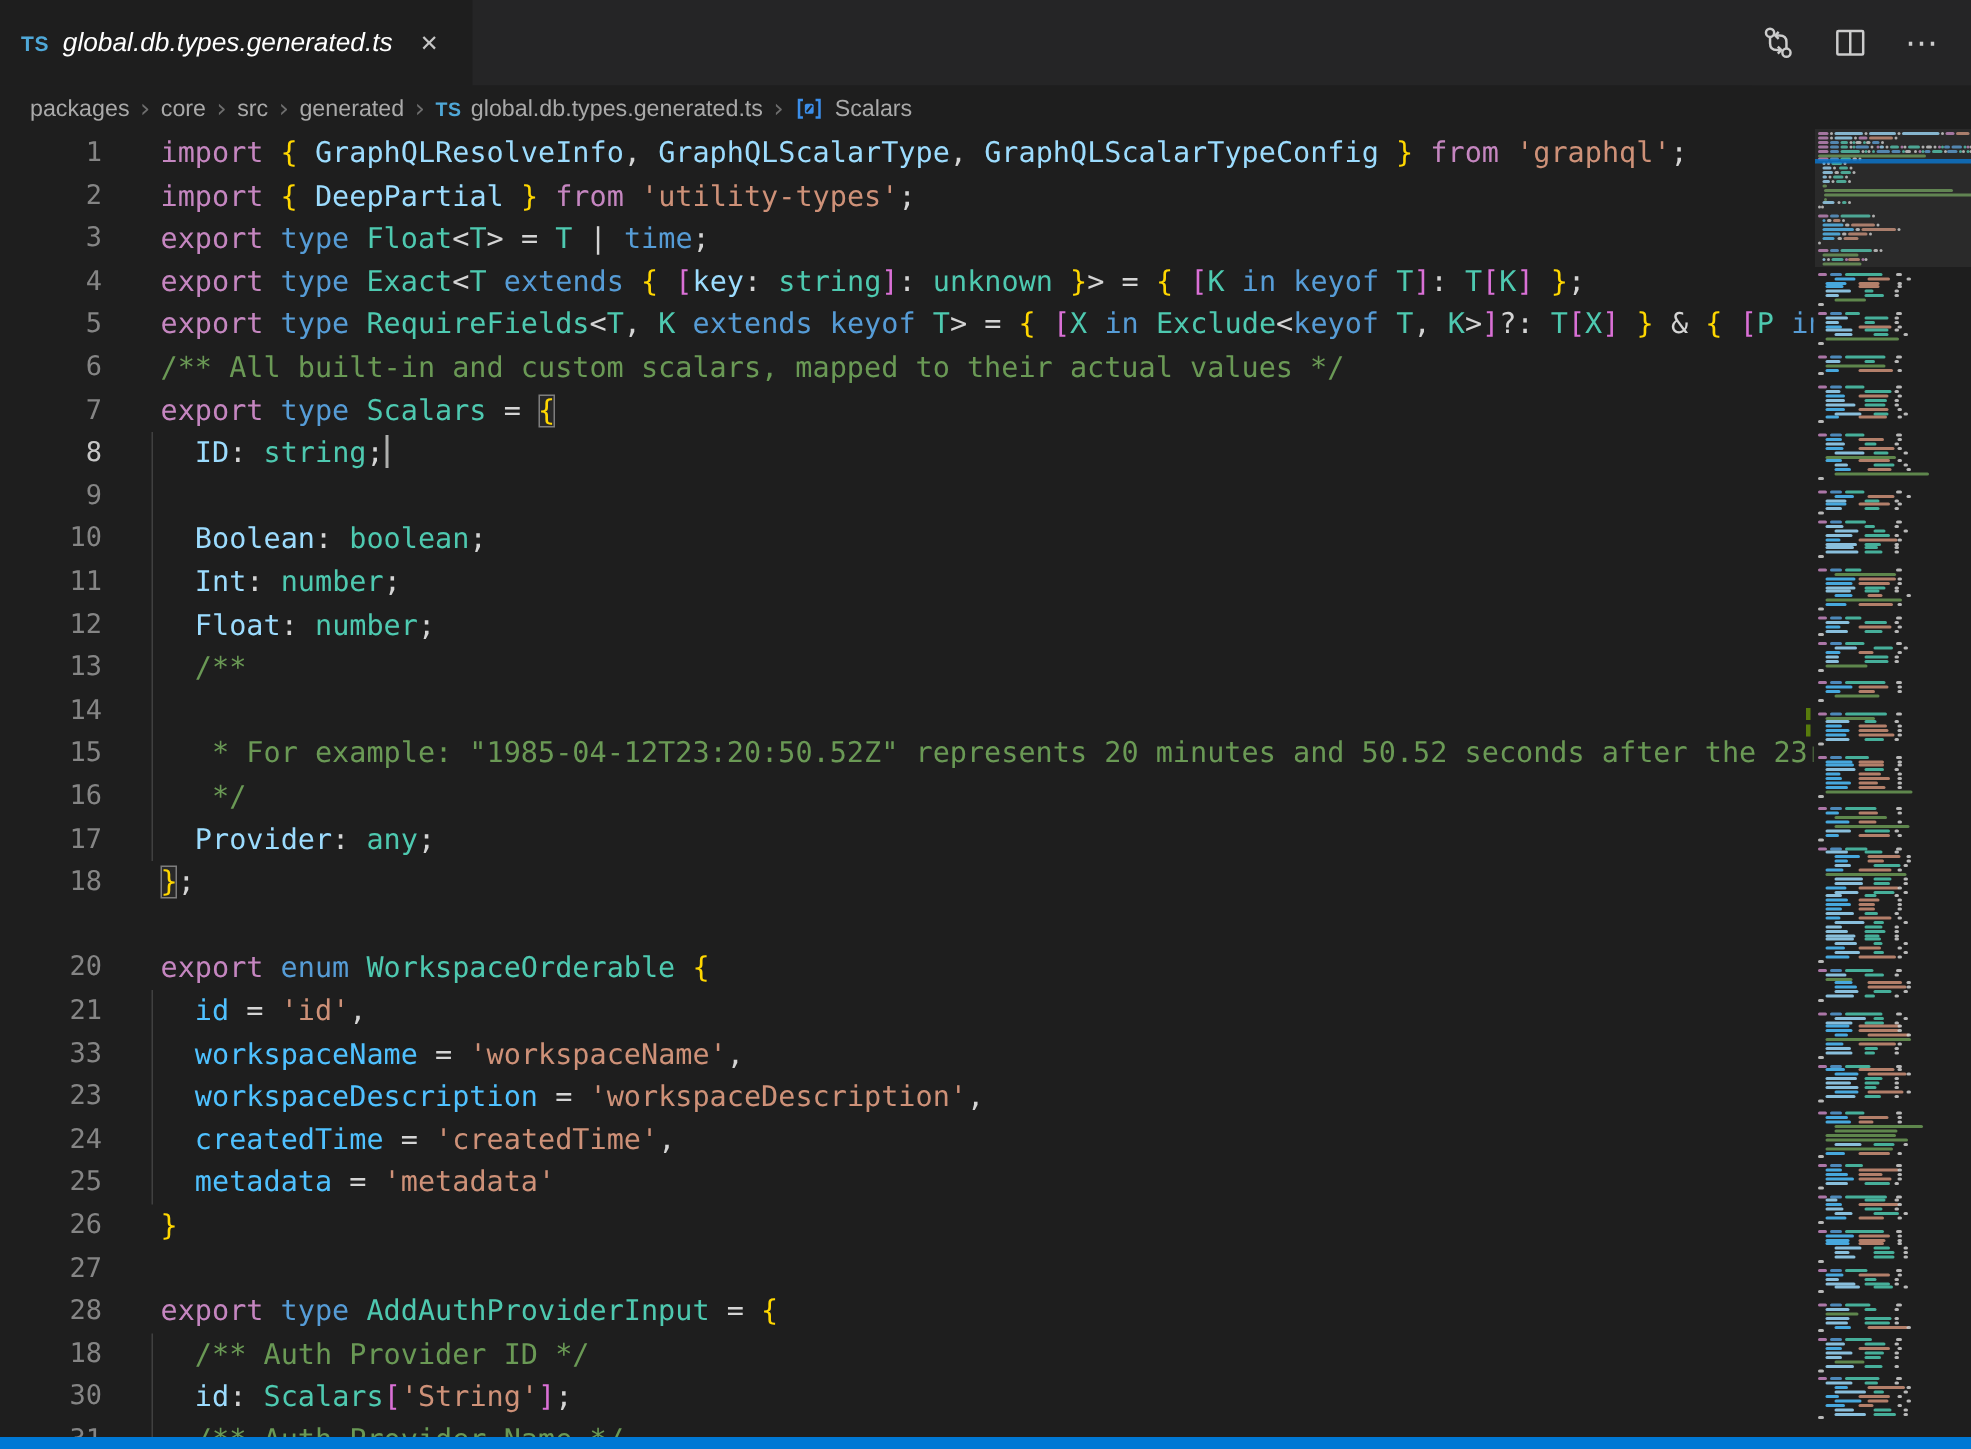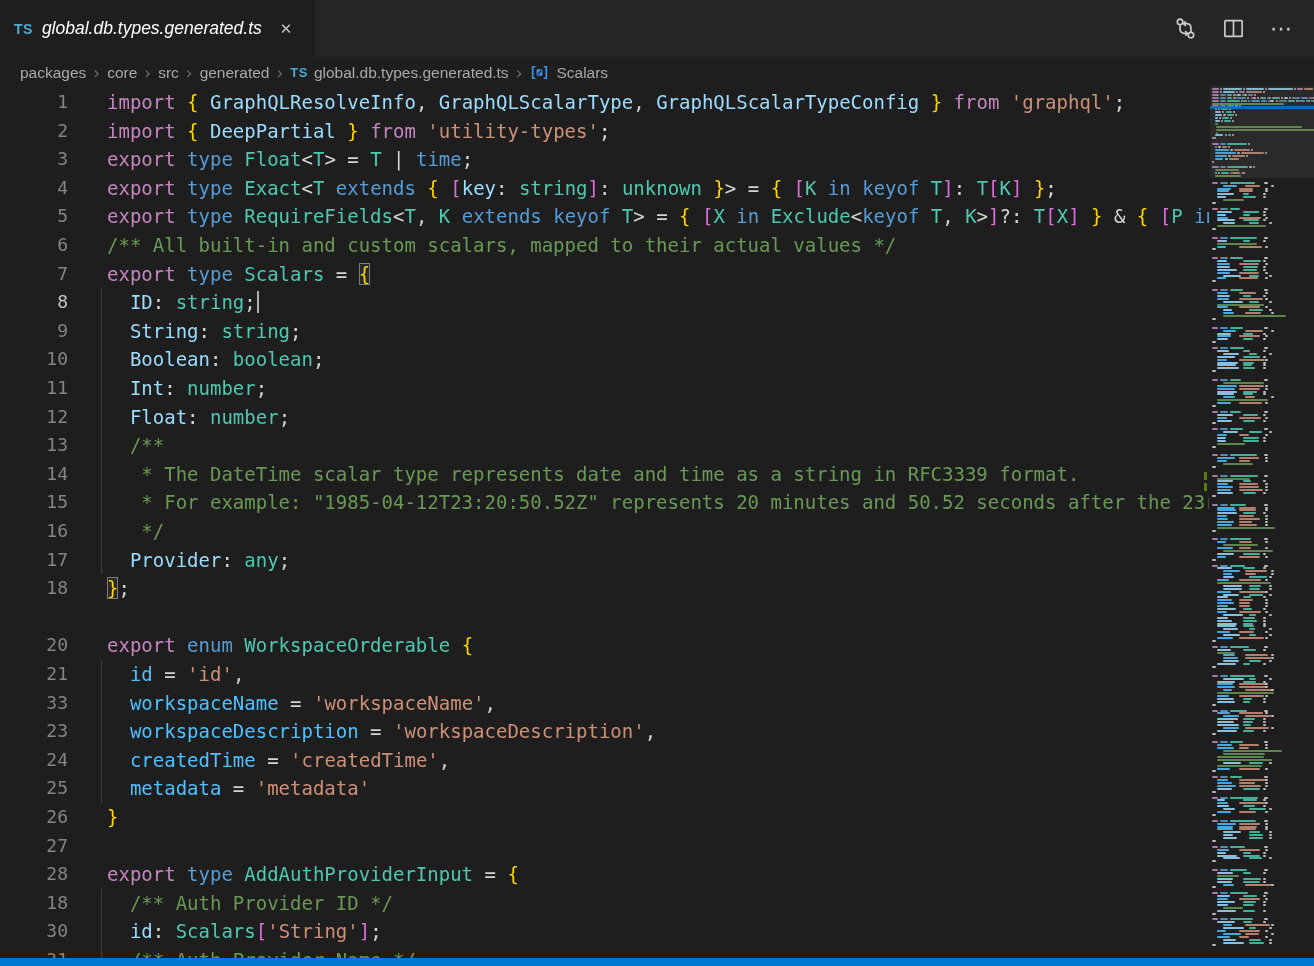--- a/index.html
+++ b/index.html
@@ -168,41 +168,39 @@
       <div class="line" style="top: 171.6px;">
         <span class="ln">7</span>
         <span class="code"><span class="tk-k1">export </span><span class="tk-k2">type </span><span class="tk-ty">Scalars</span><span class="tk-pu"> = </span><span class="tk-b1m">{</span></span>
       </div>
       <div class="line" style="top: 200.2px;">
         <span class="ln active">8</span>
         <span class="code"><span class="tk-pu">  </span><span class="tk-pr">ID</span><span class="tk-pu">: </span><span class="tk-ty">string</span><span class="tk-pu">;</span><span class="cursor"></span></span>
       </div>
       <div class="line" style="top: 228.8px;">
         <span class="ln">9</span>
-        <span class="code"><span class="tk-pu">  </span><span class="tk-pr">String</span><span class="tk-pu">: </span><span class="tk-ty">string</span><span class="tk-pu">;</span></span>
       </div>
       <div class="line" style="top: 257.4px;">
         <span class="ln">10</span>
         <span class="code"><span class="tk-pu">  </span><span class="tk-pr">Boolean</span><span class="tk-pu">: </span><span class="tk-ty">boolean</span><span class="tk-pu">;</span></span>
       </div>
       <div class="line" style="top: 286px;">
         <span class="ln">11</span>
         <span class="code"><span class="tk-pu">  </span><span class="tk-pr">Int</span><span class="tk-pu">: </span><span class="tk-ty">number</span><span class="tk-pu">;</span></span>
       </div>
       <div class="line" style="top: 314.6px;">
         <span class="ln">12</span>
         <span class="code"><span class="tk-pu">  </span><span class="tk-pr">Float</span><span class="tk-pu">: </span><span class="tk-ty">number</span><span class="tk-pu">;</span></span>
       </div>
       <div class="line" style="top: 343.2px;">
         <span class="ln">13</span>
         <span class="code"><span class="tk-pu">  </span><span class="tk-cm">/**</span></span>
       </div>
       <div class="line" style="top: 371.8px;">
         <span class="ln">14</span>
-        <span class="code"><span class="tk-pu">   </span><span class="tk-cm">* The DateTime scalar type represents date and time as a string in RFC3339 format.</span></span>
       </div>
       <div class="line" style="top: 400.4px;">
         <span class="ln">15</span>
         <span class="code"><span class="tk-pu">   </span><span class="tk-cm">* For example: "1985-04-12T23:20:50.52Z" represents 20 minutes and 50.52 seconds after the 23rd hour of April 12th, 1985 in UTC.</span></span>
       </div>
       <div class="line" style="top: 429px;">
         <span class="ln">16</span>
         <span class="code"><span class="tk-pu">   </span><span class="tk-cm">*/</span></span>
       </div>
       <div class="line" style="top: 457.6px;">

